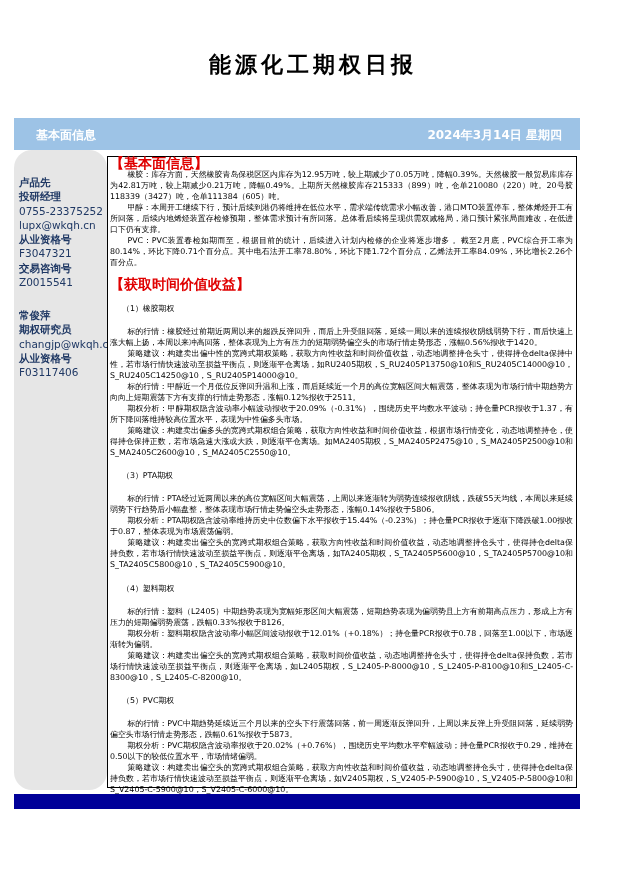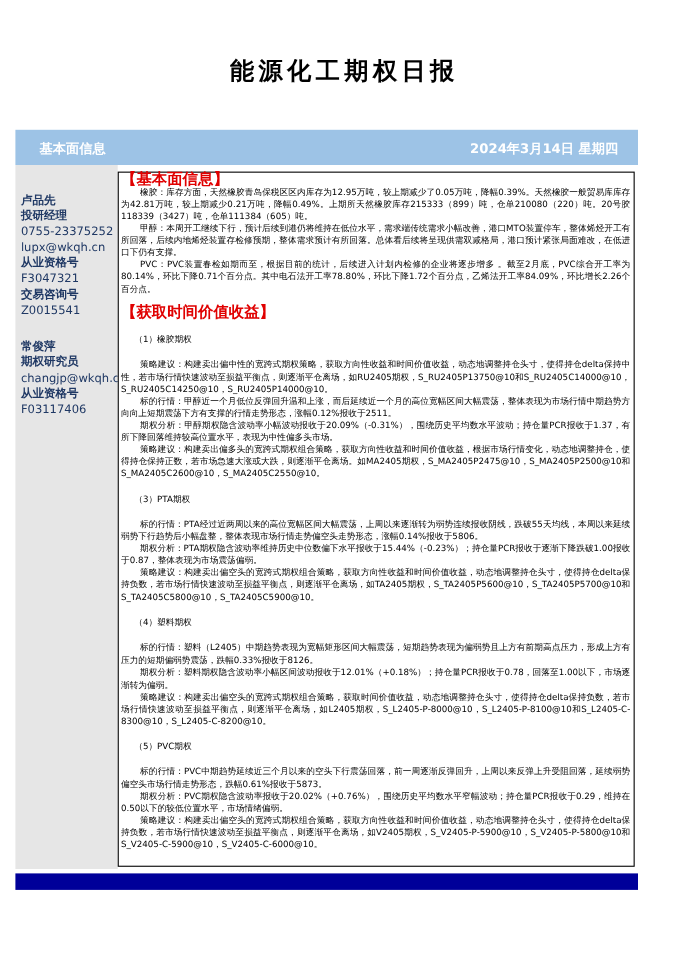--- a/index.html
+++ b/index.html
@@ -5,21 +5,21 @@
   html, body { margin: 0; padding: 0; background: #ffffff; }
   body { width: 626px; height: 886px; position: relative; overflow: hidden;
          font-family: "DejaVu Sans", "Liberation Sans", sans-serif; color: #000; }
   .title { position: absolute; top: 50px; left: 0; width: 626px; text-align: center;
            font-family: "DejaVu Serif", "Liberation Serif", serif; font-weight: bold;
            font-size: 22px; letter-spacing: 4px; }
   .header-bar { position: absolute; top: 118px; left: 14px; width: 566px; height: 32px;
                 background: #9dc3e6; color: #ffffff; font-weight: bold; font-size: 12px; }
   .header-bar .left { position: absolute; left: 22px; top: 9px; }
   .header-bar .right { position: absolute; right: 18px; top: 9px; text-align: center; }
-  .side { position: absolute; top: 150px; left: 14px; width: 93px; height: 640px; background: #e6e6e6; }
+  .side { position: absolute; top: 150px; left: 14px; width: 93px; height: 640px; background: #e6e6e6; border-radius: 18px; }
   .side-block { position: absolute; left: 5px; font-size: 10.5px; line-height: 14.3px; color: #1f3864; font-weight: bold; }
   .side-block .plain { font-weight: normal; }
   .content { position: absolute; top: 156px; left: 107px; width: 470px; height: 632px;
              border: 1.5px solid #000; background: #fff; box-sizing: border-box;
              padding: 1px 3px 0 2px; font-size: 7.9px; line-height: 11.05px; }
   .sec-title { color: #e00000; font-weight: bold; font-size: 14px; }
   .para { text-indent: 2.2em; margin: 0; text-align: justify; }
   .plain-line { margin: 12px; }
   .gap { height: 11px; }
   .footer-bar { position: absolute; top: 794px; left: 14px; width: 566px; height: 15px; background: #000099; }
@@ -56,20 +56,21 @@
 
 <div class="content">
   <div class="sec-title">【基本面信息】</div>
   <p class="para">橡胶：库存方面，天然橡胶青岛保税区区内库存为12.95万吨，较上期减少了0.05万吨，降幅0.39%。天然橡胶一般贸易库库存为42.81万吨，较上期减少0.21万吨，降幅0.49%。上期所天然橡胶库存215333（899）吨，仓单210080（220）吨。20号胶118339（3427）吨，仓单111384（605）吨。</p>
   <p class="para">甲醇：本周开工继续下行，预计后续到港仍将维持在低位水平，需求端传统需求小幅改善，港口MTO装置停车，整体烯烃开工有所回落，后续内地烯烃装置存检修预期，整体需求预计有所回落。总体看后续将呈现供需双减格局，港口预计紧张局面难改，在低进口下仍有支撑。</p>
   <p class="para">PVC：PVC装置春检如期而至，根据目前的统计，后续进入计划内检修的企业将逐步增多 。截至2月底，PVC综合开工率为80.14%，环比下降0.71个百分点。其中电石法开工率78.80%，环比下降1.72个百分点，乙烯法开工率84.09%，环比增长2.26个百分点。</p>
   <div class="gap"></div>
   <div class="sec-title">【获取时间价值收益】</div>
 
   <p class="plain-line">（1）橡胶期权</p>
+  <p class="para">标的行情：橡胶经过前期近两周以来的超跌反弹回升，而后上升受阻回落，延续一周以来的连续报收阴线弱势下行，而后快速上涨大幅上扬，本周以来冲高回落，整体表现为上方有压力的短期弱势偏空头的市场行情走势形态，涨幅0.56%报收于1420。</p>
   <p class="para">策略建议：构建卖出偏中性的宽跨式期权策略，获取方向性收益和时间价值收益，动态地调整持仓头寸，使得持仓delta保持中性，若市场行情快速波动至损益平衡点，则逐渐平仓离场，如RU2405期权，S_RU2405P13750@10和S_RU2405C14000@10，S_RU2405C14250@10，S_RU2405P14000@10。</p>
 
   <p class="para">标的行情：甲醇近一个月低位反弹回升温和上涨，而后延续近一个月的高位宽幅区间大幅震荡，整体表现为市场行情中期趋势方向向上短期震荡下方有支撑的行情走势形态，涨幅0.12%报收于2511。</p>
   <p class="para">期权分析：甲醇期权隐含波动率小幅波动报收于20.09%（-0.31%），围绕历史平均数水平波动；持仓量PCR报收于1.37，有所下降回落维持较高位置水平，表现为中性偏多头市场。</p>
   <p class="para">策略建议：构建卖出偏多头的宽跨式期权组合策略，获取方向性收益和时间价值收益，根据市场行情变化，动态地调整持仓，使得持仓保持正数，若市场急速大涨或大跌，则逐渐平仓离场。如MA2405期权，S_MA2405P2475@10，S_MA2405P2500@10和S_MA2405C2600@10，S_MA2405C2550@10。</p>
 
   <p class="plain-line">（3）PTA期权</p>
   <p class="para">标的行情：PTA经过近两周以来的高位宽幅区间大幅震荡，上周以来逐渐转为弱势连续报收阴线，跌破55天均线，本周以来延续弱势下行趋势后小幅盘整，整体表现市场行情走势偏空头走势形态，涨幅0.14%报收于5806。</p>
   <p class="para">期权分析：PTA期权隐含波动率维持历史中位数偏下水平报收于15.44%（-0.23%）；持仓量PCR报收于逐渐下降跌破1.00报收于0.87，整体表现为市场震荡偏弱。</p>
   <p class="para">策略建议：构建卖出偏空头的宽跨式期权组合策略，获取方向性收益和时间价值收益，动态地调整持仓头寸，使得持仓delta保持负数，若市场行情快速波动至损益平衡点，则逐渐平仓离场，如TA2405期权，S_TA2405P5600@10，S_TA2405P5700@10和S_TA2405C5800@10，S_TA2405C5900@10。</p>

